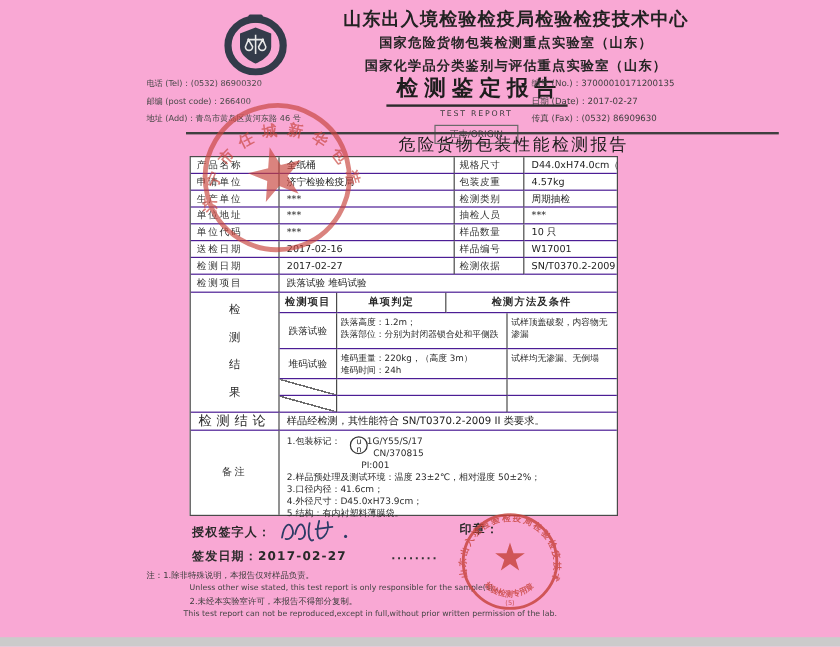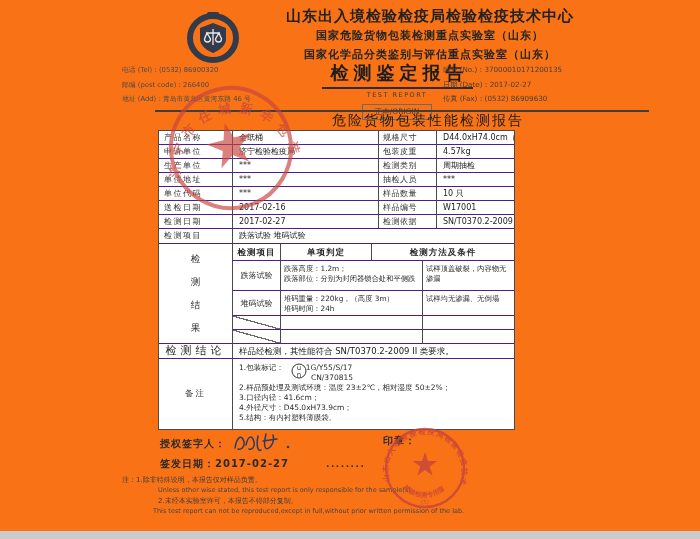--- a/index.html
+++ b/index.html
@@ -1,18 +1,18 @@
 <!DOCTYPE html>
 <html><head>
 <meta charset="utf-8">
 <style>
   *{margin:0;padding:0;box-sizing:border-box}
   html,body{background:#ffffff}
   body{font-family:"DejaVu Sans","Liberation Sans",sans-serif;color:#2f2f2f}
-  .page{position:relative;width:700px;height:539px;background:#f97316;overflow:hidden}
+  .page{position:relative;width:700px;height:539px;background:#f9a8d4;overflow:hidden}
 
   
   .emblem{position:absolute;left:186px;top:11px;width:54px;height:52px}
   .orgs{position:absolute;left:250px;top:6px;width:360px;text-align:center}
   .org1{font-size:15px;font-weight:700;letter-spacing:1px;color:#222;line-height:20px}
   .org2,.org3{font-size:11px;font-weight:700;letter-spacing:1px;color:#252525;line-height:19px}
   .contact{position:absolute;left:122px;top:63px;font-size:6.8px;color:#4a4a4a;line-height:14.5px;white-space:nowrap}
   .rtitle{position:absolute;left:307px;top:61px;width:180px;text-align:center}
   .rtitle-cn{display:inline-block;font-size:18px;font-weight:700;letter-spacing:5px;color:#1d1d1d;border-bottom:2px solid #2c2c2c;padding:0 4px 2px 9px}
   .rtitle-en{font-size:6.5px;letter-spacing:1.5px;color:#3c3c3c;margin-top:2px}
@@ -210,20 +210,21 @@
     <div class="row last">
       <div class="cell w74 rem-lbl">备注</div>
       <div class="cell wrest rem-body">
         <svg class="un-sym" viewBox="0 0 16 16">
           <circle cx="8" cy="8" r="7" fill="none" stroke="#333" stroke-width="1"></circle>
           <text x="8" y="7.4" text-anchor="middle" font-size="7" fill="#333">u</text>
           <text x="8" y="14" text-anchor="middle" font-size="7" fill="#333">n</text>
         </svg>
         <div class="mk-row"><span>1.包装标记：</span><span class="mk-code1">1G/Y55/S/17</span></div>
         <div class="rem-line mk-ind1">CN/370815</div>
+        <div class="rem-line mk-ind2">PI:001</div>
         <div class="rem-line">2.样品预处理及测试环境：温度 23±2℃，相对湿度 50±2%；</div>
         <div class="rem-line">3.口径内径：41.6cm；</div>
         <div class="rem-line">4.外径尺寸：D45.0xH73.9cm；</div>
         <div class="rem-line">5.结构：有内衬塑料薄膜袋。</div>
       </div>
     </div>
   </div>
 
   <div class="signer">授权签字人：</div>
   <svg class="signature" viewBox="0 0 64 28">

